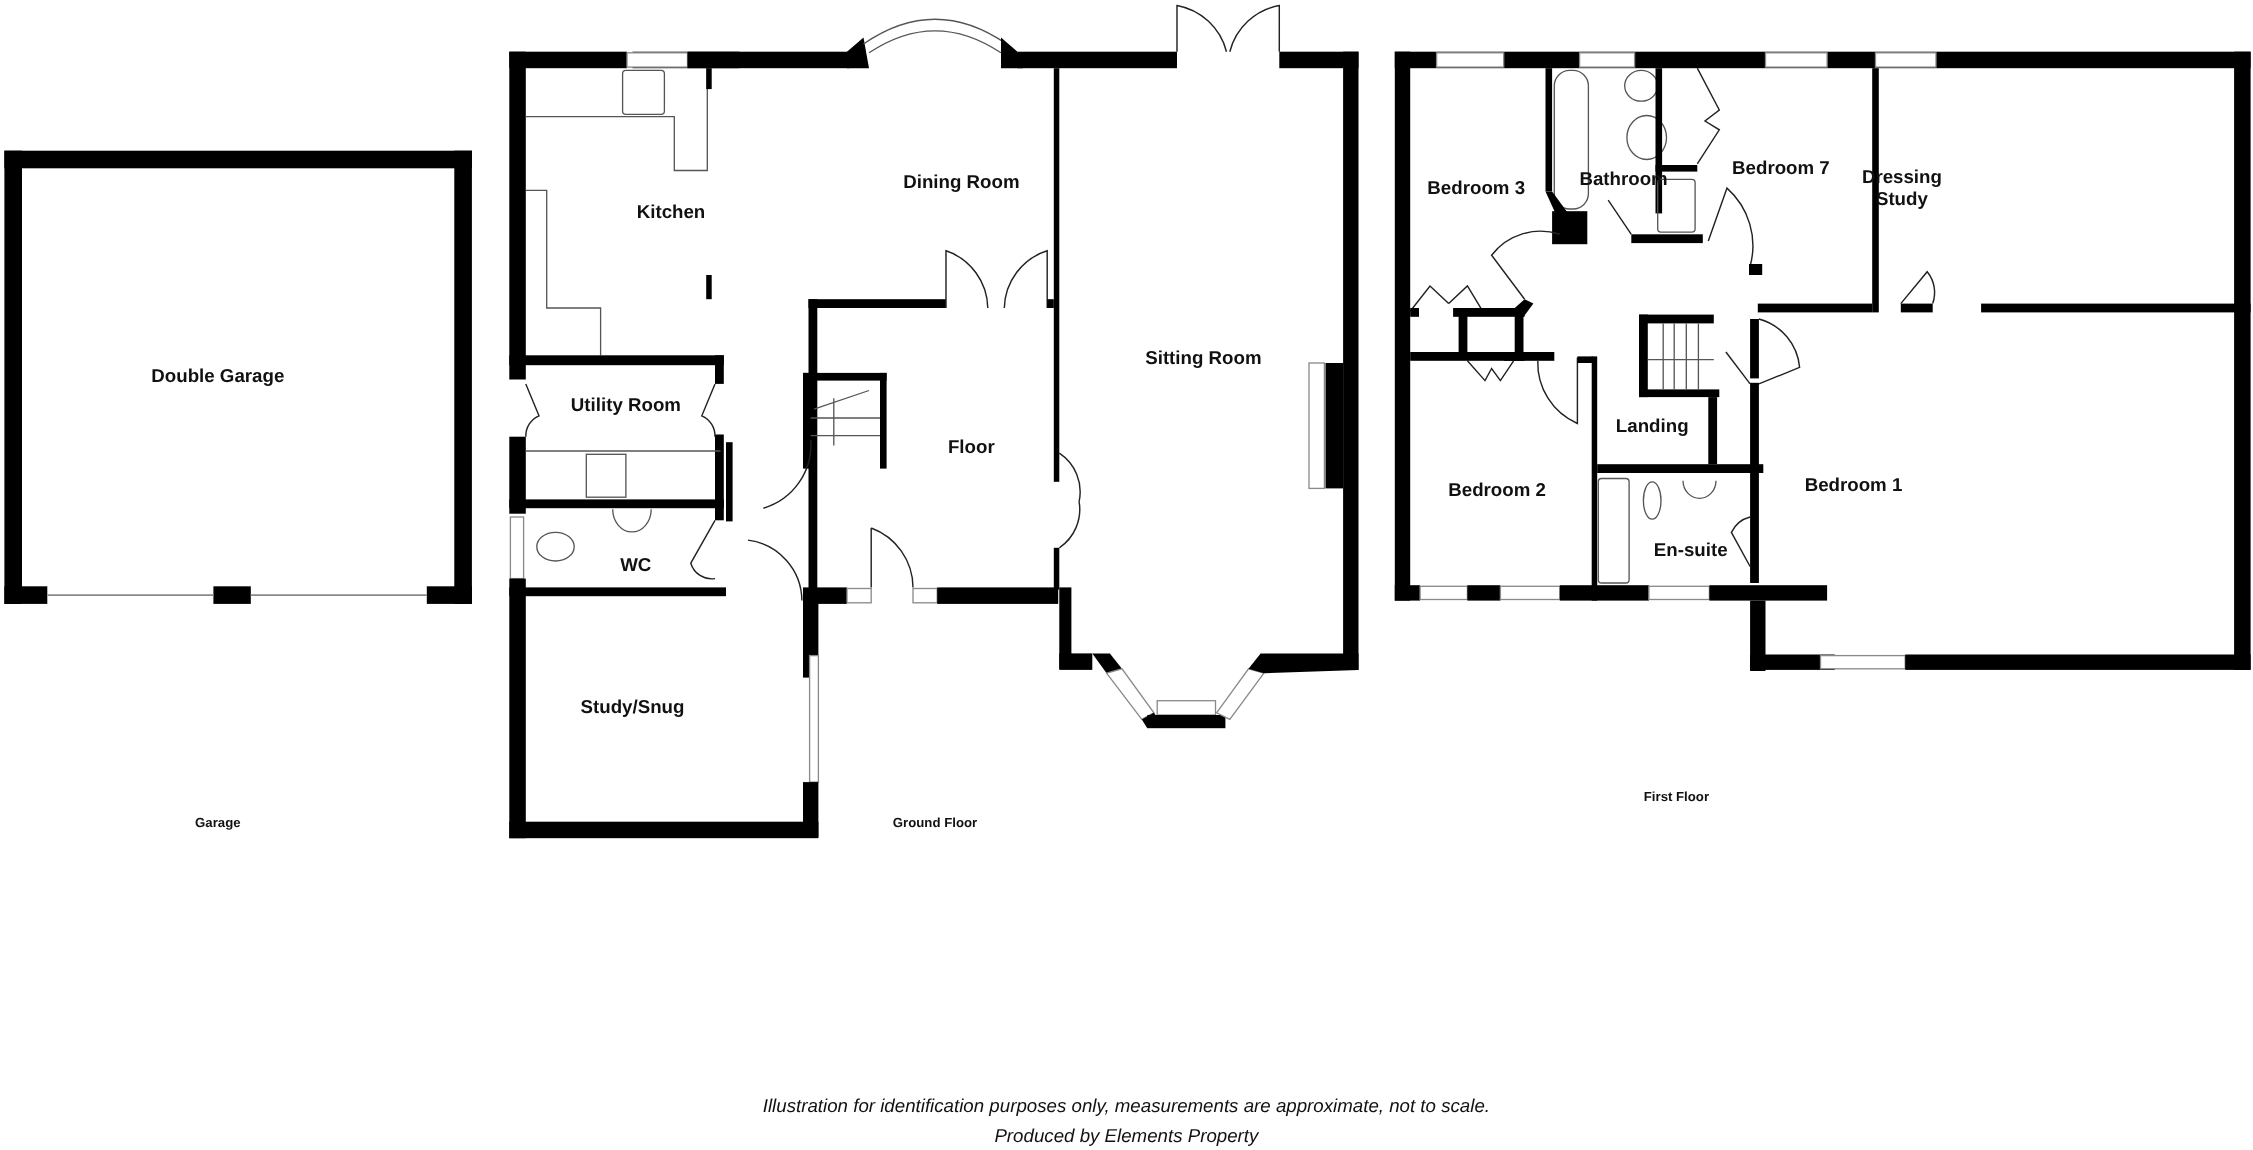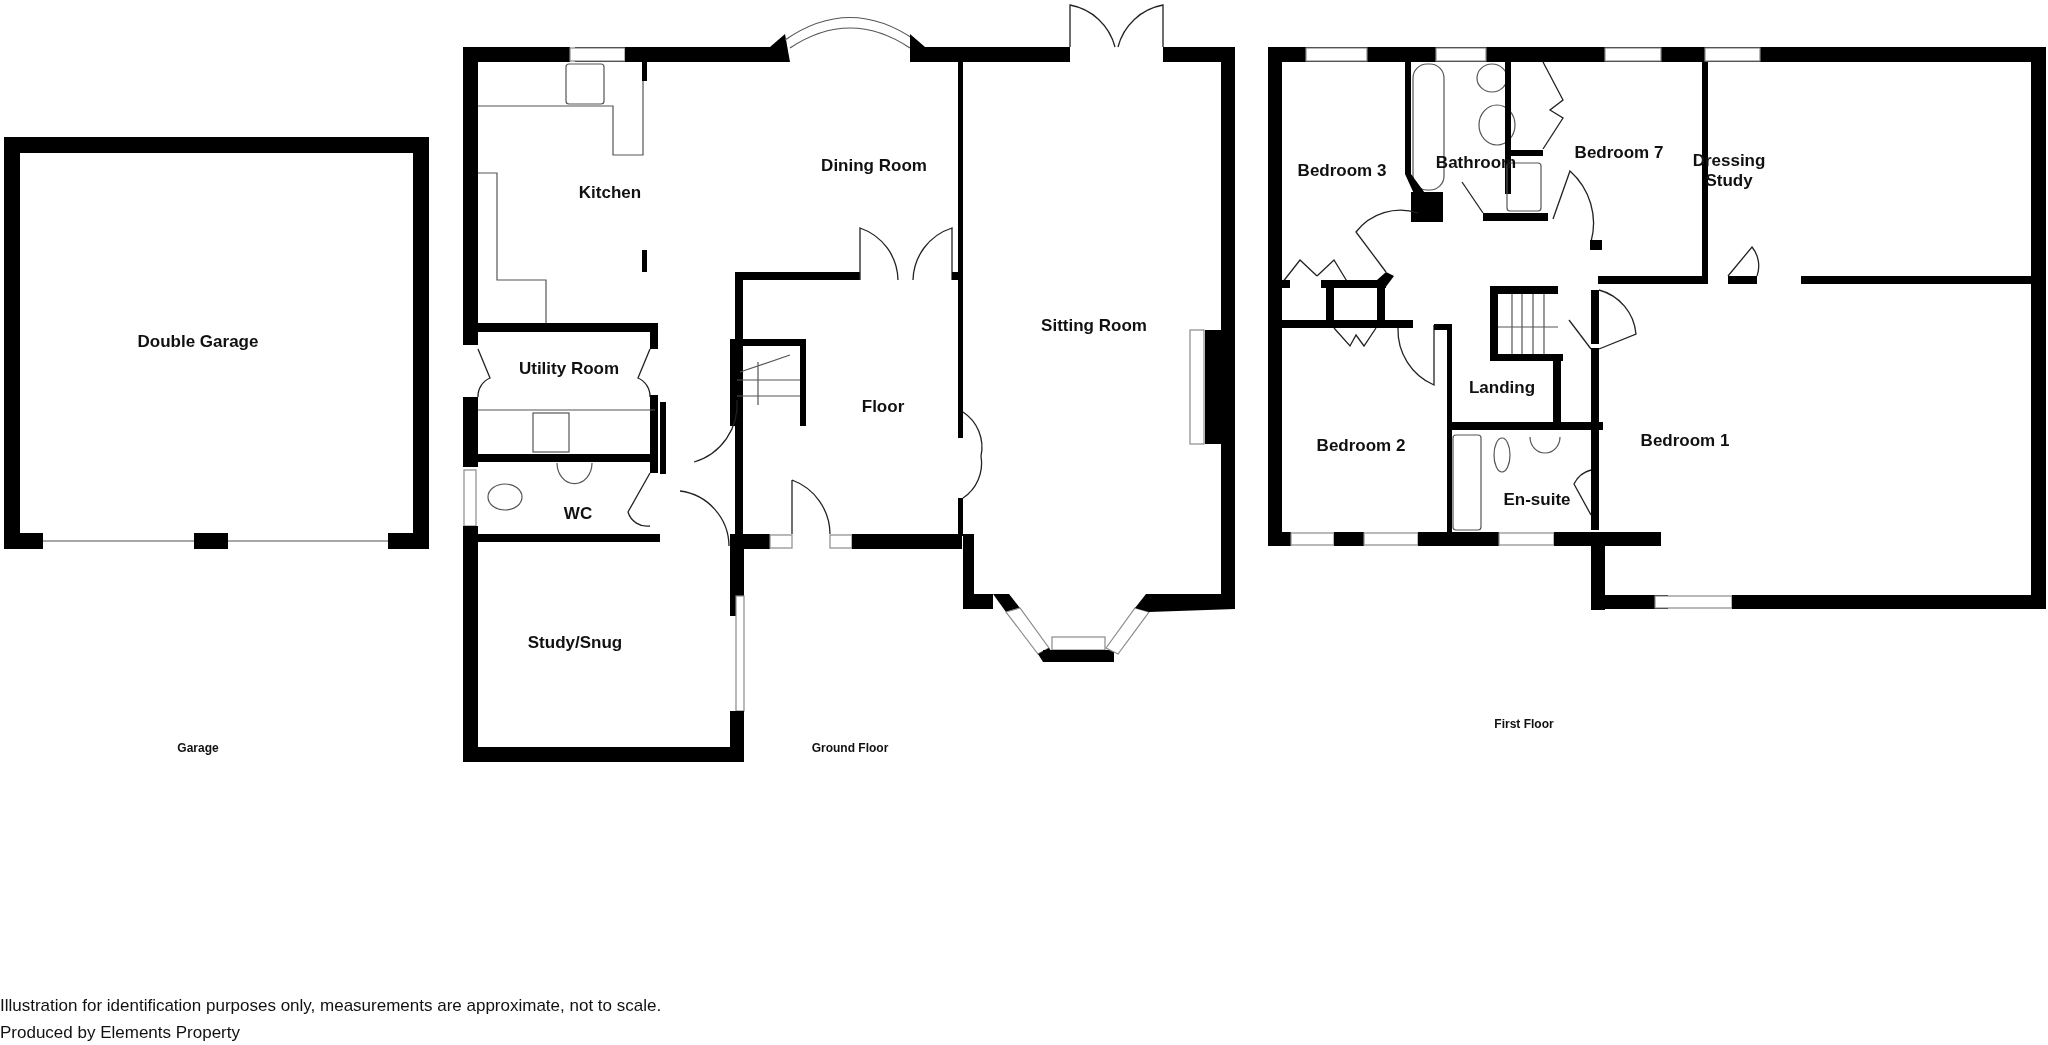--- a/index.html
+++ b/index.html
@@ -4,21 +4,21 @@
 <style>
   html,body{margin:0;padding:0;background:#ffffff;}
   body{width:2048px;height:1045px;position:relative;overflow:hidden;font-family:"Liberation Sans",sans-serif;}
   #plan{position:absolute;left:0;top:0;width:2048px;height:1045px;}
   .wall{fill:#000000;}
   .win{fill:#ffffff;stroke:#8a8a8a;stroke-width:1.2;}
   .fix{fill:none;stroke:#555555;stroke-width:1.2;}
   .door{fill:none;stroke:#222222;stroke-width:1.3;}
   .lbl{position:absolute;font-weight:bold;font-size:17px;color:#111;text-align:center;white-space:nowrap;transform:translate(-50%,-50%);line-height:20px;}
   .cap{position:absolute;font-weight:bold;font-size:12px;color:#111;transform:translate(-50%,-50%);white-space:nowrap;}
-  .foot{position:absolute;left:0;width:2048px;font-size:17px;color:#111;}
+  .foot{position:absolute;left:0;width:2048px;text-align:center;font-size:17px;color:#111;font-style:italic;}
 </style>
 </head>
 <body>
 
 <svg id="plan" viewBox="0 0 2048 1045" xmlns="http://www.w3.org/2000/svg">
 
   <g>
     <rect class="wall" x="4" y="137" width="425" height="16"></rect>
     <rect class="wall" x="4" y="137" width="16" height="412"></rect>
     <rect class="wall" x="413" y="137" width="16" height="412"></rect>

